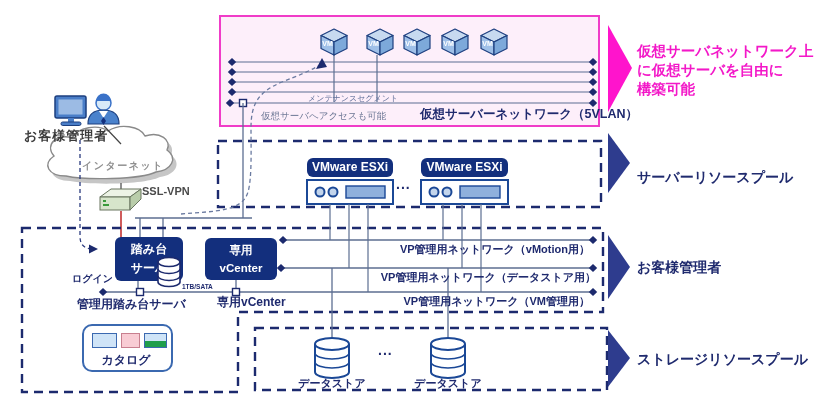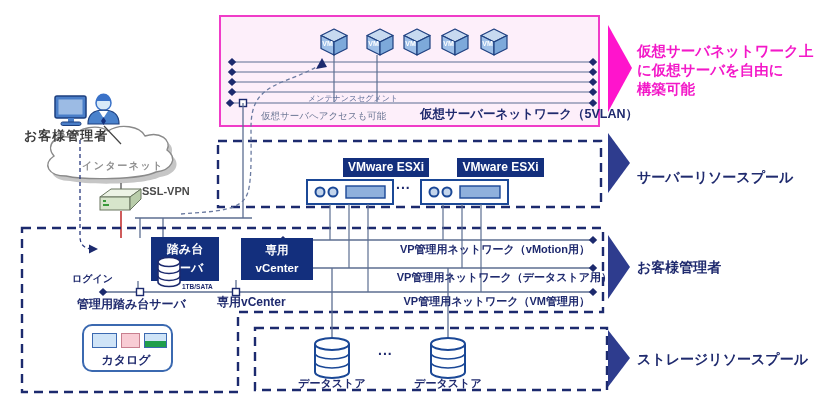--- a/index.html
+++ b/index.html
@@ -2,21 +2,21 @@
 <html><head>
 <meta charset="utf-8">
 <style>
   html,body{margin:0;padding:0;background:#fff;}
   .canvas{position:relative;width:820px;height:417px;background:#fff;overflow:hidden;
           font-family:"Liberation Sans","DejaVu Sans",sans-serif;}
   .abs{position:absolute;white-space:nowrap;}
   .lbl{position:absolute;white-space:nowrap;font-weight:bold;color:#1f2a6e;}
   .gray{color:#62719a;font-weight:normal;text-align:right;}
   .navybox{position:absolute;background:#132f7d;color:#fff;font-weight:bold;
-           text-align:center;border-radius:0;z-index:5;margin-left:36px;}
+           text-align:center;border-radius:6px;z-index:5;}
   .pinkbox{position:absolute;left:219px;top:15px;width:381px;height:112px;
            background:#fdeffa;border:2.5px solid #f03cc8;box-sizing:border-box;z-index:1;}
   svg.layer{position:absolute;left:0;top:0;z-index:2;}
   .z3{z-index:3;}
   .vm{position:absolute;width:13px;text-align:center;font-size:7px;font-weight:bold;
       color:#fff;z-index:4;}
   .magenta{color:#f318c8;text-align:right;}
   .catalog{position:absolute;left:82px;top:324px;width:91px;height:48px;background:#fff;
            border:2px solid #3b69b0;border-radius:10px;box-sizing:border-box;z-index:5;}
   .cat-r{position:absolute;box-sizing:border-box;height:15px;top:7px;}
@@ -202,21 +202,21 @@
   <div class="navybox" style="left:205px;top:238px;width:72px;height:42px;font-size:11.5px;line-height:18px;padding-top:3px;box-sizing:border-box;">
     <div>専用</div>
     <div>vCenter</div>
   </div>
   <div class="lbl" style="left:182px;top:283px;font-size:6.5px;z-index:7;">1TB/SATA</div>
   <div class="lbl z3" style="left:72px;top:272px;font-size:10px;">ログイン</div>
   <div class="lbl z3" style="left:77px;top:296px;font-size:12px;">管理用踏み台サーバ</div>
   <div class="lbl z3" style="left:217px;top:294px;font-size:12px;">専用vCenter</div>
 
   <div class="lbl z3" style="left:390px;top:242px;width:200px;text-align:right;font-size:11px;">VP管理用ネットワーク（vMotion用）</div>
-  <div class="lbl z3" style="left:392px;top:270px;width:220px;text-align:right;font-size:11px;">VP管理用ネットワーク（データストア用）</div>
+  <div class="lbl z3" style="left:376px;top:270px;width:220px;text-align:right;font-size:11px;">VP管理用ネットワーク（データストア用）</div>
   <div class="lbl z3" style="left:390px;top:294px;width:200px;text-align:right;font-size:11px;">VP管理用ネットワーク（VM管理用）</div>
 
   <div class="catalog">
     <span class="cat-r" style="left:8px;width:25px;background:#cfe4f7;border:1.5px solid #3b69b0;"></span>
     <span class="cat-r" style="left:37px;width:19px;background:#f8ccd4;border:1.5px solid #c87f8f;"></span>
     <span class="cat-r" style="left:60px;width:23px;background:linear-gradient(to bottom,#cfe4f7 55%,#1f9e4b 45%);border:1.5px solid #3b69b0;"></span>
     <div class="lbl" style="left:0;width:84px;top:26px;text-align:center;font-size:12px;position:absolute;">カタログ</div>
   </div>
 
   <div class="lbl z3" style="left:297px;top:376px;width:70px;text-align:center;font-size:11px;">データストア</div>

